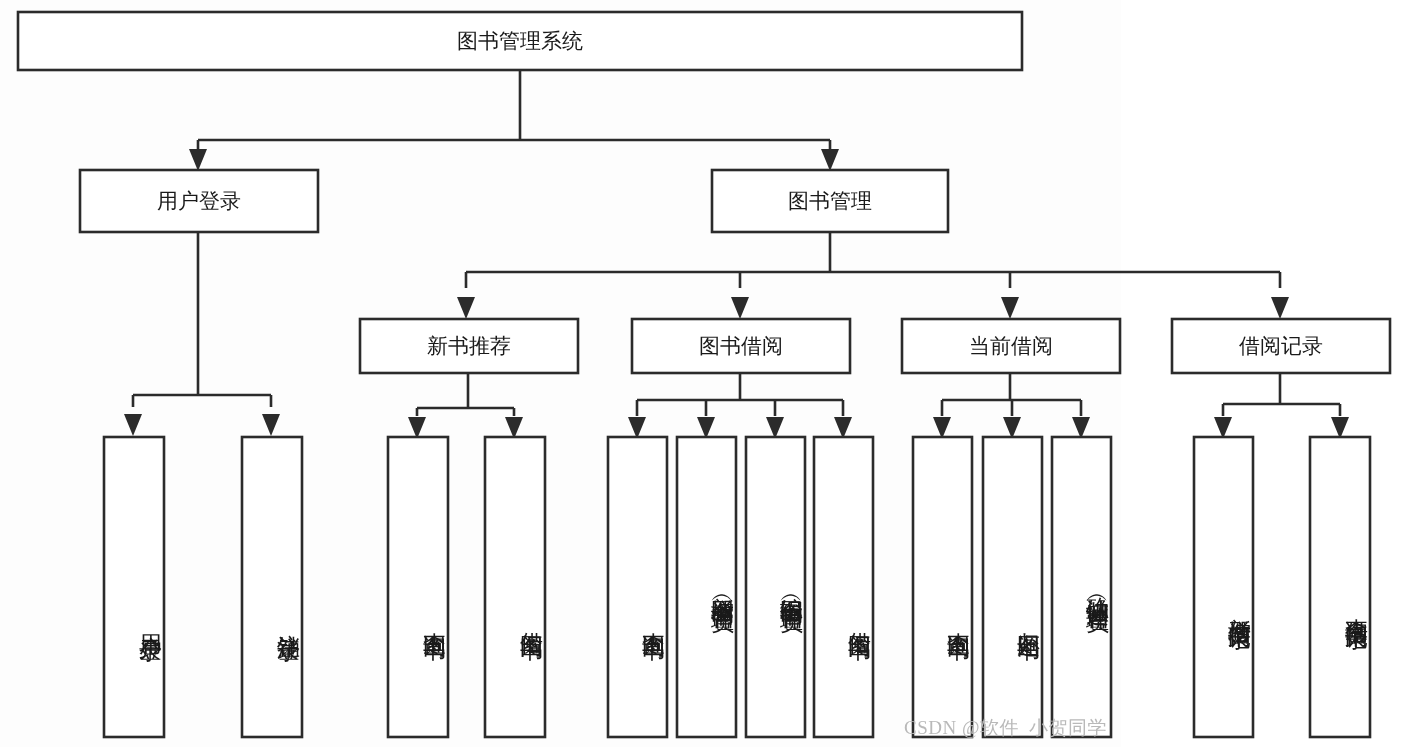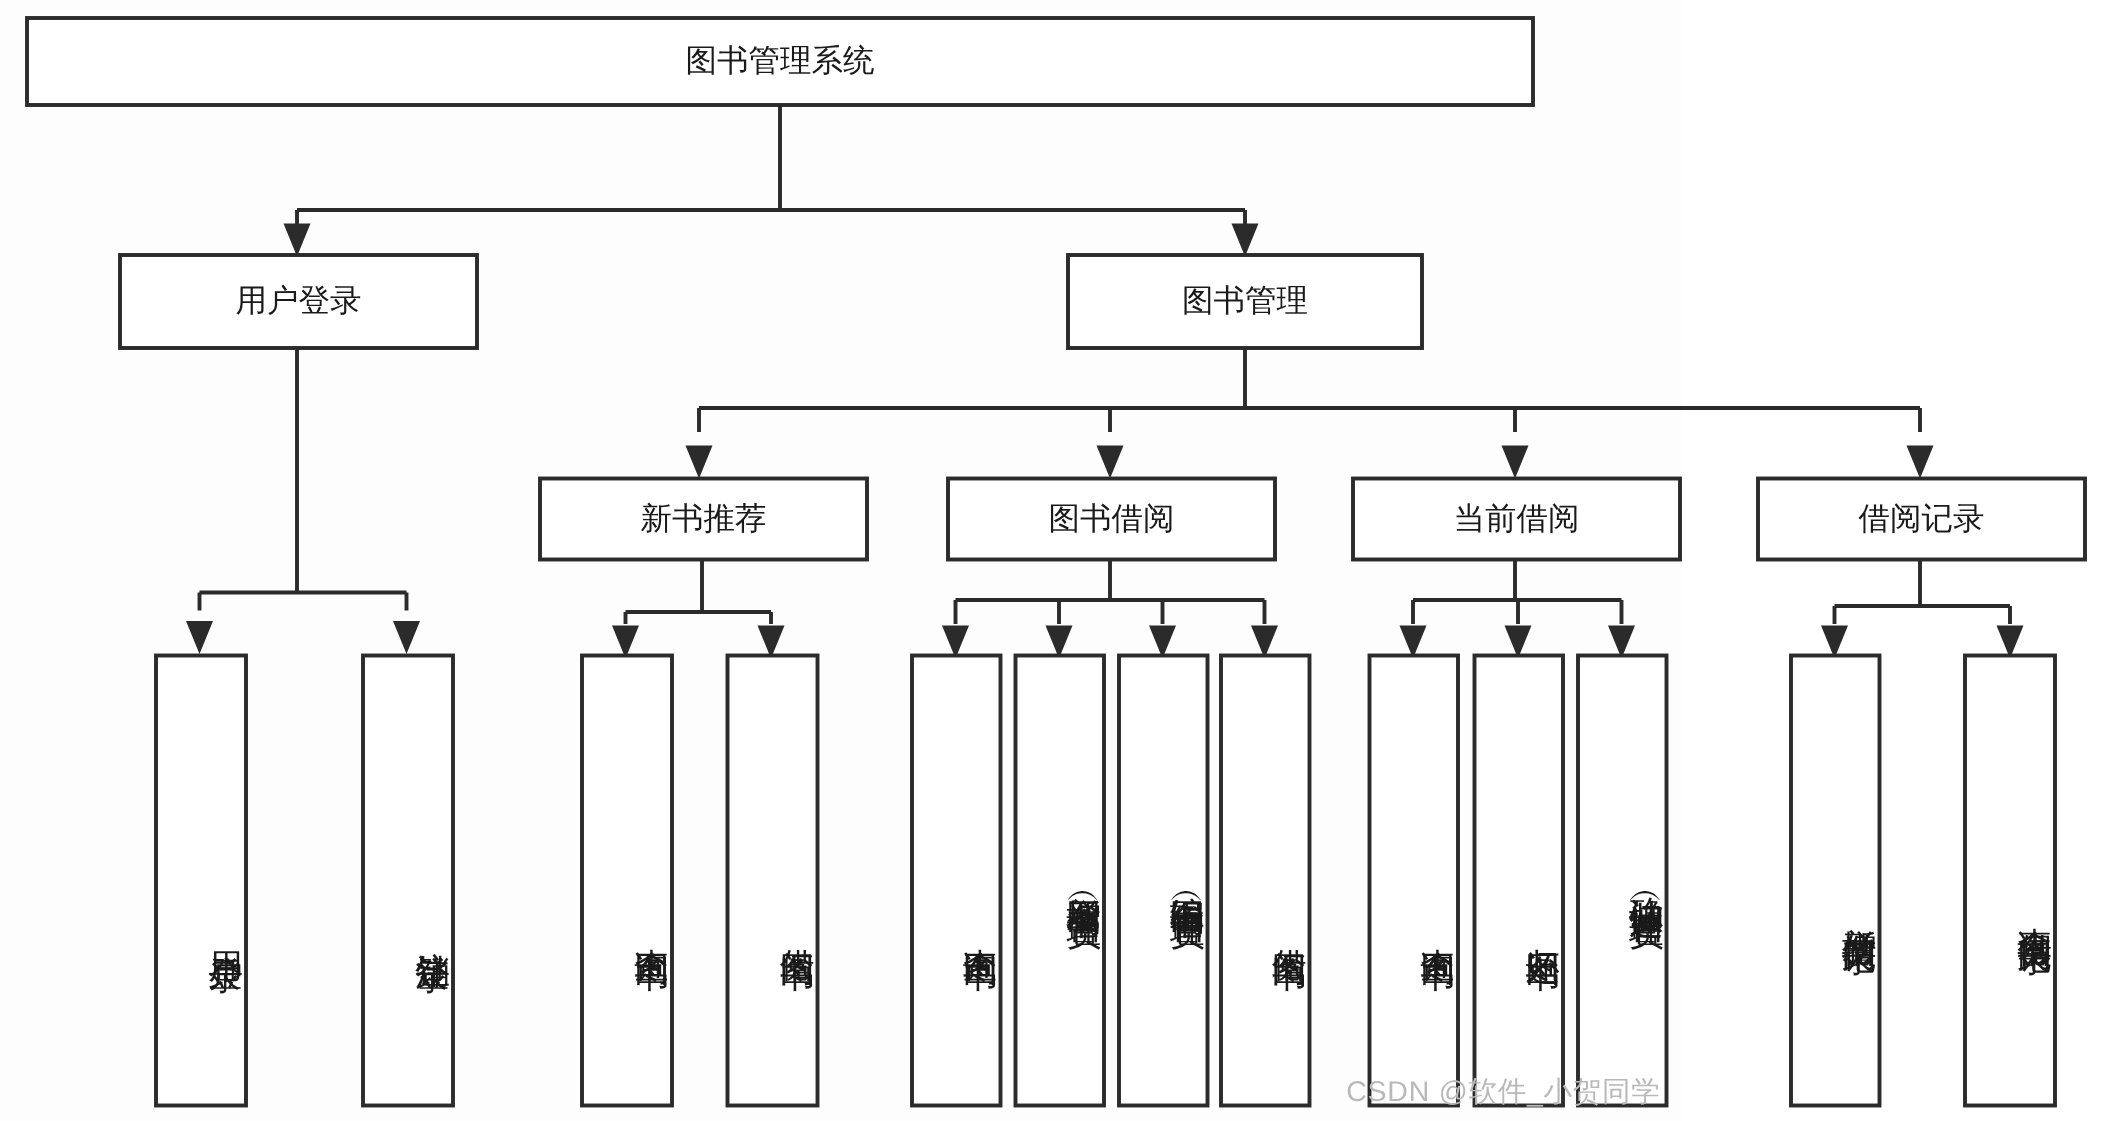--- a/index.html
+++ b/index.html
@@ -60,21 +60,21 @@
     display: flex;
     align-items: flex-start;
     justify-content: center;
     white-space: nowrap;
     user-select: none;
   }
   .watermark {
     position: absolute;
     right: 14px;
     bottom: 6px;
-    font-family: Liberation Sans, sans-serif;
+    font-family: Liberation Serif, serif;
     font-size: 19px;
     color: #b9b9b9;
     letter-spacing: 0.5px;
     white-space: nowrap;
   }
 </style>
 </head>
 <body>
 
 <div id="diagram-root">

